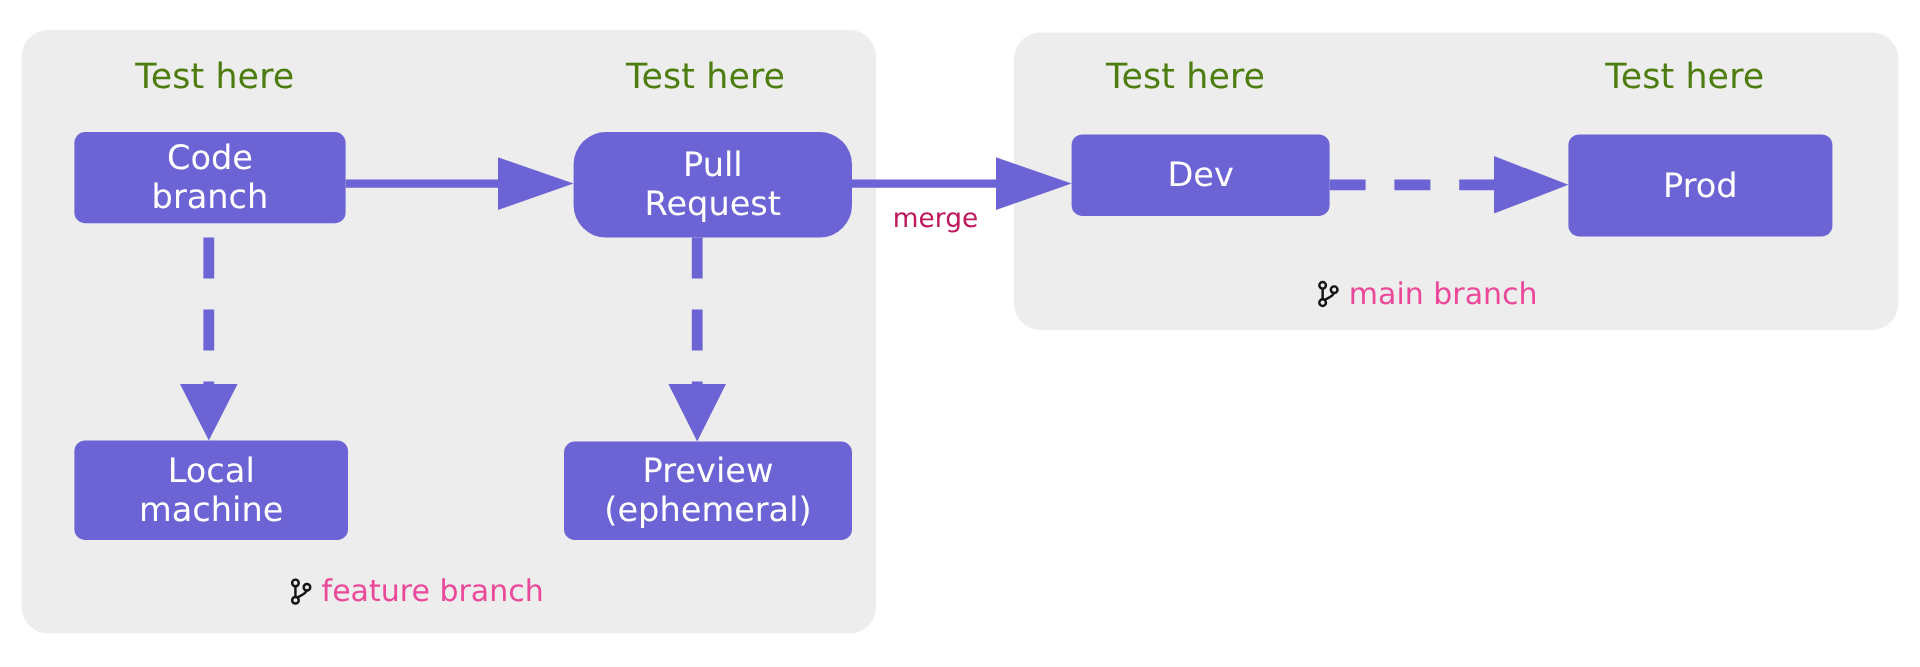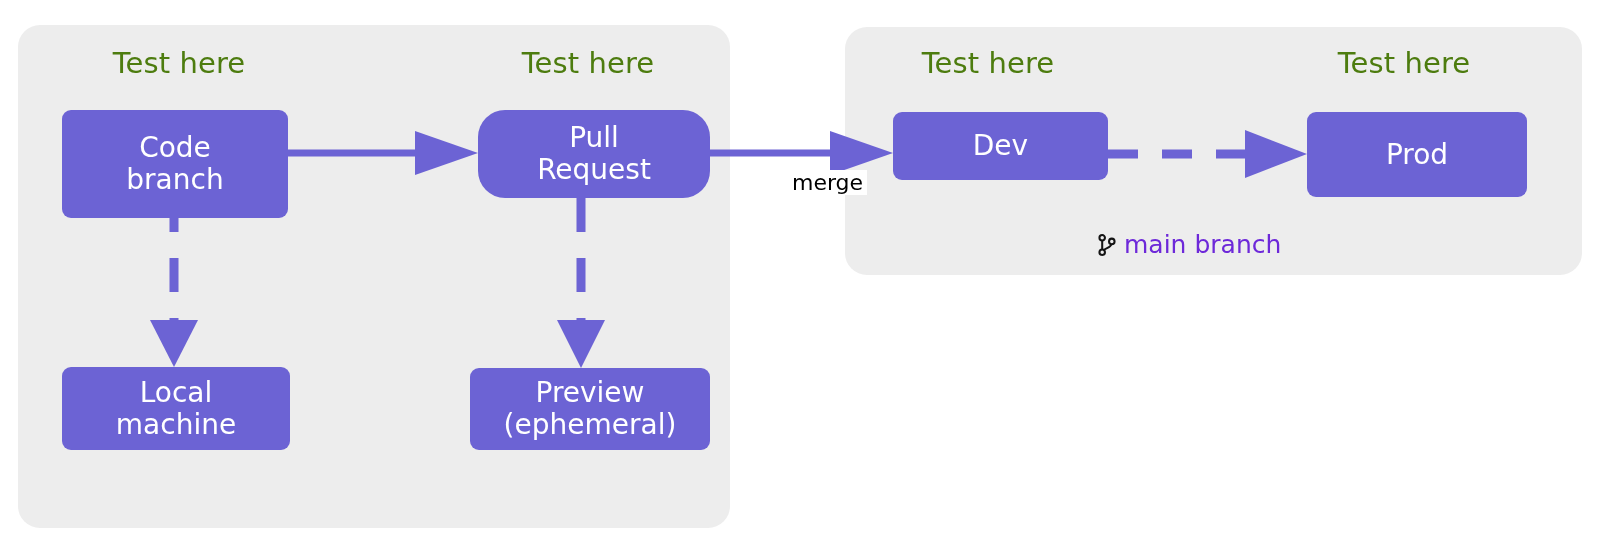--- a/index.html
+++ b/index.html
@@ -63,34 +63,33 @@
     white-space: pre-line;
   }
   .arrow-svg {
     position: absolute;
     overflow: visible;
     pointer-events: none;
   }
   .edge-label {
     position: absolute;
     font-size: 22px;
-    color: #000000;
+    color: #be185d;
     background: #ffffff;
     font-family: "DejaVu Sans", "Liberation Sans", sans-serif;
     white-space: nowrap;
     padding: 0 4px;
-    margin-left: 48px;
   }
   .branch-tag {
     position: absolute;
     display: flex;
     align-items: center;
     gap: 6px;
     font-size: 25px;
-    color: #6d28d9;
+    color: #ec4899;
     font-family: "DejaVu Sans", "Liberation Sans", sans-serif;
     white-space: nowrap;
   }
   .branch-tag .git-icon {
     display: inline-flex;
     width: 22px;
     height: 26px;
     align-items: center;
     justify-content: center;
   }
@@ -131,21 +130,21 @@
     </g>
 
     <g>
       <line x1="1108" y1="154" x2="1250" y2="154" stroke="#6c63d4" stroke-width="9" stroke-dasharray="30,24"></line>
       <polygon points="1245,130 1245,178 1307,154" fill="#6c63d4"></polygon>
     </g>
   </svg>
 
   <div class="edge-label" style="left:740px; top:170px;">merge</div>
 
-  <div class="node" id="node-code-branch" style="left:62px; top:110px; width:226px; height:108px;">
+  <div class="node" id="node-code-branch" style="left:62px; top:110px; width:226px; height:76px;">
     <span class="node-text">Code
 branch</span>
   </div>
 
   <div class="node" id="node-pull-request" style="left:478px; top:110px; width:232px; height:88px;border-radius:27px;">
     <span class="node-text">Pull
 Request</span>
   </div>
 
   <div class="node" id="node-local-machine" style="left:62px; top:367px; width:228px; height:83px;">
@@ -159,20 +158,32 @@
   </div>
 
   <div class="node" id="node-dev" style="left:893px; top:112px; width:215px; height:68px;">
     <span class="node-text">Dev</span>
   </div>
 
   <div class="node" id="node-prod" style="left:1307px; top:112px; width:220px; height:85px;">
     <span class="node-text">Prod</span>
   </div>
 
+  <div class="branch-tag" style="left:240px; top:478px;">
+    <span class="git-icon">
+      <svg width="20" height="24" viewBox="0 0 16 20" aria-hidden="true">
+        <circle cx="4" cy="4" r="2.3" fill="none" stroke="#141414" stroke-width="1.7"></circle>
+        <circle cx="4" cy="16" r="2.3" fill="none" stroke="#141414" stroke-width="1.7"></circle>
+        <circle cx="12" cy="7" r="2.3" fill="none" stroke="#141414" stroke-width="1.7"></circle>
+        <path d="M4 6.3 L4 13.7" stroke="#141414" stroke-width="1.7" fill="none"></path>
+        <path d="M11.6 9.2 C11.2 12.2 7.4 12.3 5.1 14.4" stroke="#141414" stroke-width="1.7" fill="none"></path>
+      </svg>
+    </span>
+    <span>feature branch</span>
+  </div>
 
   <div class="branch-tag" style="left:1096px; top:230px;">
     <span class="git-icon">
       <svg width="20" height="24" viewBox="0 0 16 20" aria-hidden="true">
         <circle cx="4" cy="4" r="2.3" fill="none" stroke="#141414" stroke-width="1.7"></circle>
         <circle cx="4" cy="16" r="2.3" fill="none" stroke="#141414" stroke-width="1.7"></circle>
         <circle cx="12" cy="7" r="2.3" fill="none" stroke="#141414" stroke-width="1.7"></circle>
         <path d="M4 6.3 L4 13.7" stroke="#141414" stroke-width="1.7" fill="none"></path>
         <path d="M11.6 9.2 C11.2 12.2 7.4 12.3 5.1 14.4" stroke="#141414" stroke-width="1.7" fill="none"></path>
       </svg>

